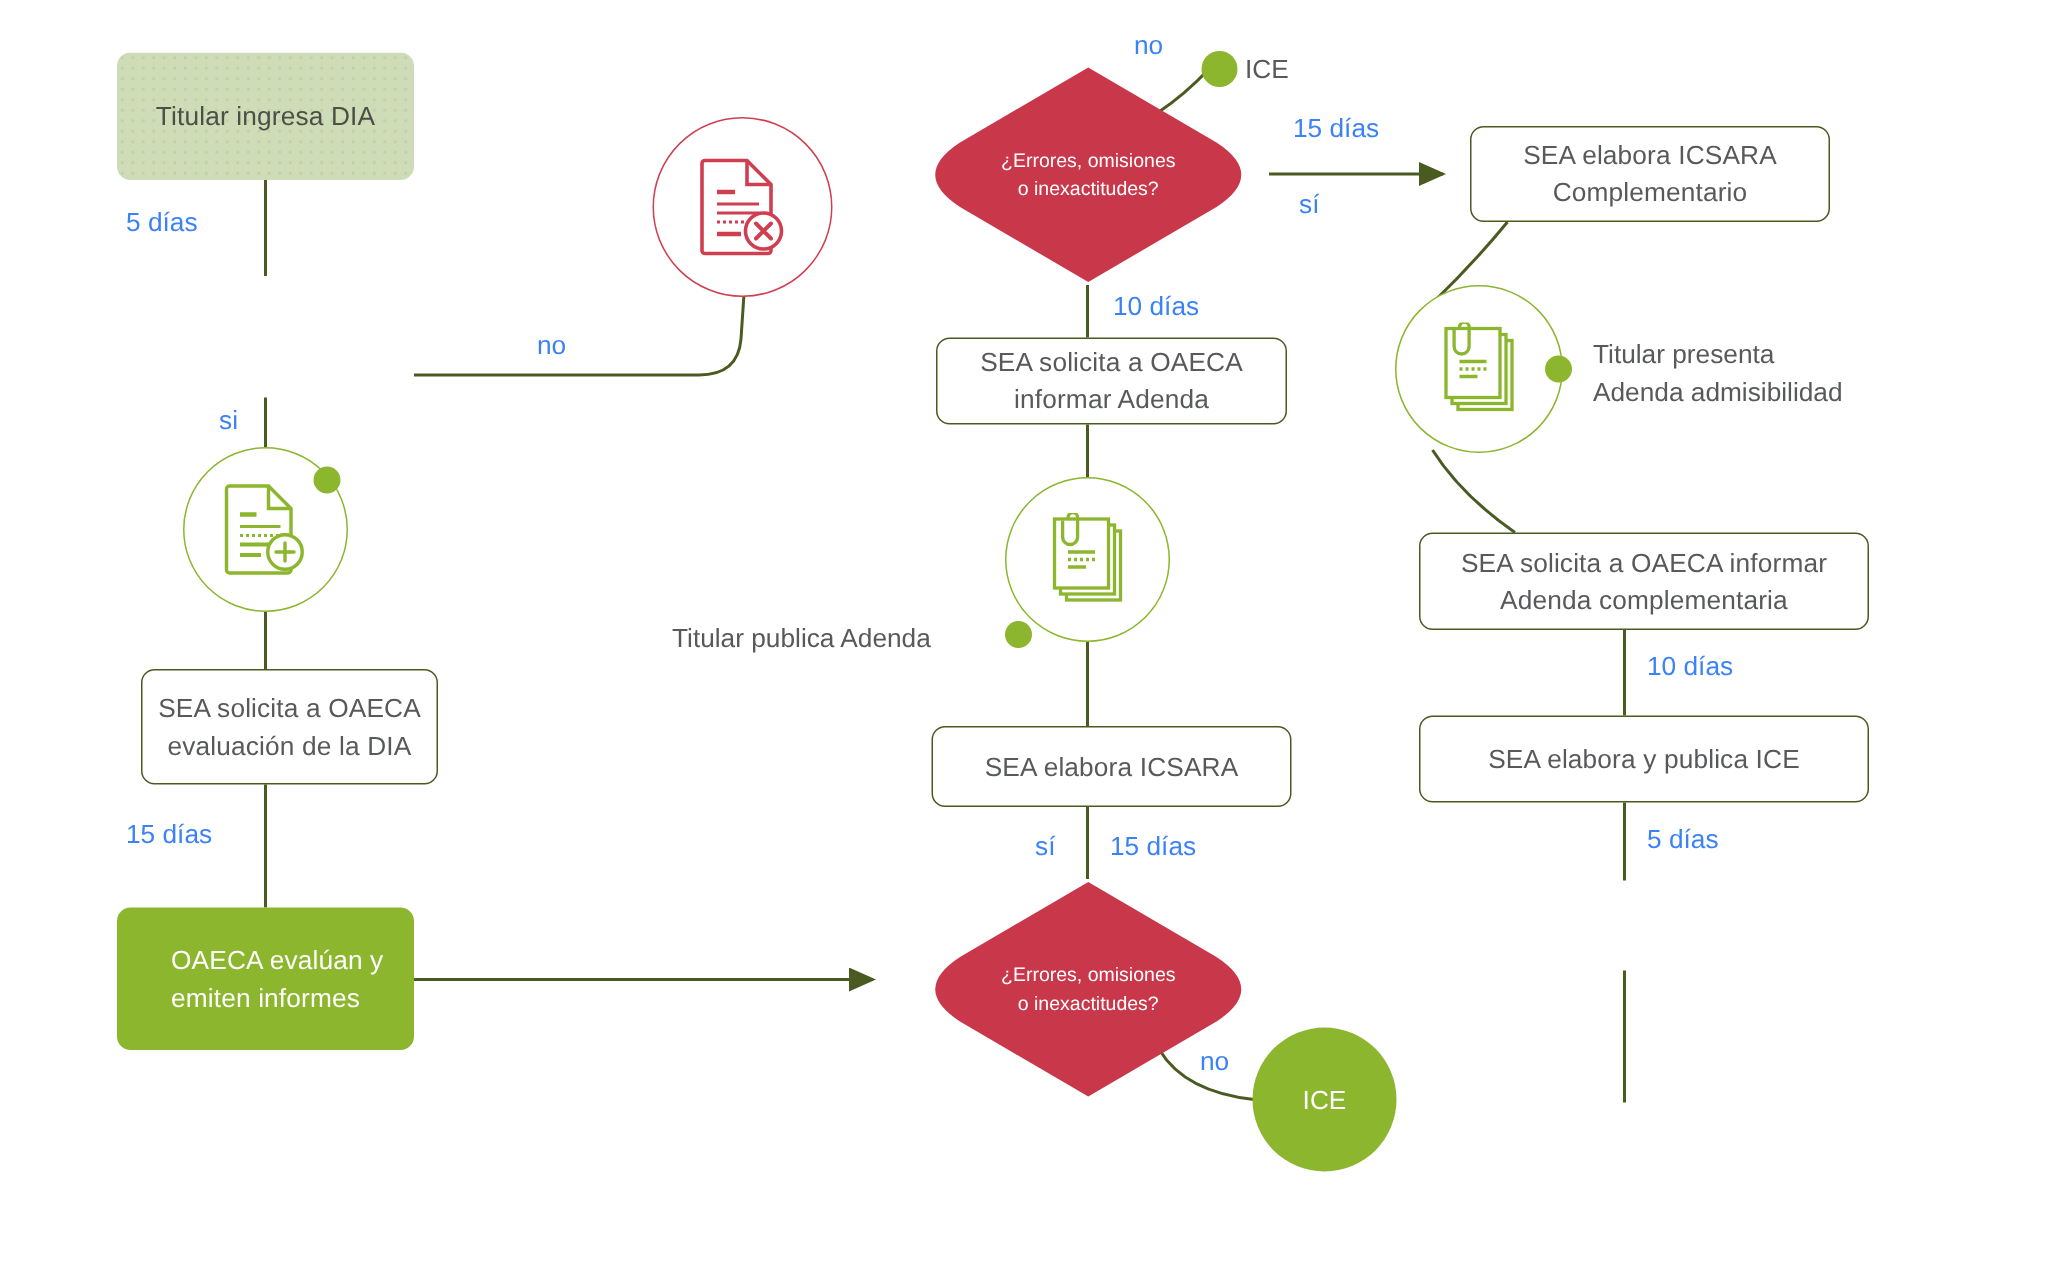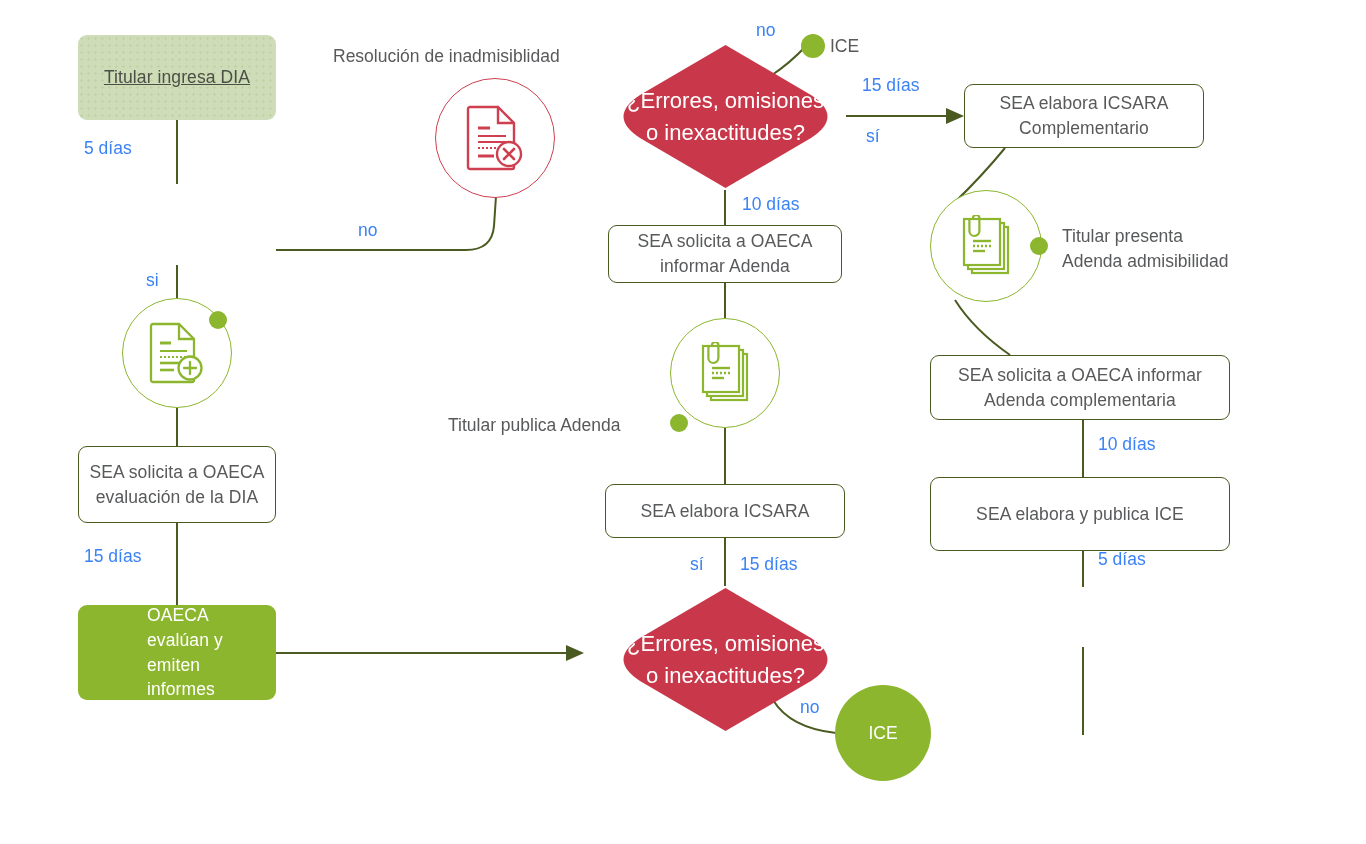--- a/index.html
+++ b/index.html
@@ -34,56 +34,57 @@
     letter-spacing: .1px;
     z-index: 3;
   }
   .node .txt { display: block; padding: 0 10px; }
 
   .node.plain {
     background: #ffffff;
     border: 1.6px solid #4a5b22;
     color: #58595b;
     font-size: 17.5px;
+    margin-left: 16px;
   }
   .node.start {
     background: #cfdcb8;
     border: none;
     color: #4c4f46;
     font-size: 17.5px;
     background-image:
       radial-gradient(#c2d2a6 1px, transparent 1.1px);
     background-size: 7px 7px;
   }
   .node.solidgreen {
     background: #8cb62e;
     border: none;
     color: #ffffff;
     font-size: 17.5px;
     text-align: left;
     justify-content: flex-start;
   }
-  .node.solidgreen .txt { padding-left: 36px; margin-left: 33px; }
+  .node.solidgreen .txt { padding-left: 36px; }
 
   
   .diamond {
     position: absolute;
     display: flex;
     align-items: center;
     justify-content: center;
     z-index: 3;
   }
   .diamond .dshape {
     position: absolute;
     left: 0; top: 0; width: 100%; height: 100%;
   }
   .diamond .dlabel {
     position: relative;
     color: #ffffff;
-    font-size: 22px;
+    font-size: 13px;
     line-height: 1.42;
     text-align: center;
     z-index: 2;
     pointer-events: none;
   }
 
   
   .iconcircle {
     position: absolute;
     border-radius: 50%;
@@ -168,21 +169,21 @@
       <path d="M955,300 Q974,330 1010,355"></path>
 
       <line x1="1083" y1="420" x2="1083" y2="477"></line>
 
       <line x1="1083" y1="535" x2="1083" y2="587"></line>
 
       <line x1="1083" y1="647" x2="1083" y2="735"></line>
     </g>
   </svg>
 
-  <div class="node start" style="left:78px; top:35px; width:198px; height:85px;text-decoration:underline;">
+  <div class="node start" style="left:78px; top:35px; width:198px; height:85px;">
     <span class="txt">Titular ingresa DIA</span>
   </div>
 
   <div class="lbl muted" style="left:84px; top:136px;">5 días</div>
 
 
   <div class="lbl muted" style="left:146px; top:268px;">si</div>
 
   <div class="lbl muted" style="left:358px; top:218px;">no</div>
 
@@ -192,21 +193,20 @@
       <path d="M34 3 v16 h16" fill="none" stroke="#cf3f50" stroke-width="2.4"></path>
       <line x1="14" y1="24" x2="26" y2="24" stroke="#cf3f50" stroke-width="3"></line>
       <line x1="14" y1="32" x2="42" y2="32" stroke="#cf3f50" stroke-width="2"></line>
       <line x1="14" y1="38" x2="42" y2="38" stroke="#cf3f50" stroke-width="2"></line>
       <line x1="14" y1="44" x2="42" y2="44" stroke="#cf3f50" stroke-width="2" stroke-dasharray="2 2"></line>
       <line x1="14" y1="52" x2="30" y2="52" stroke="#cf3f50" stroke-width="3"></line>
       <circle cx="45" cy="50" r="12" fill="#ffffff" stroke="#cf3f50" stroke-width="2.4"></circle>
       <path d="M40 45 L50 55 M50 45 L40 55" stroke="#cf3f50" stroke-width="2.6" stroke-linecap="round"></path>
     </svg>
   </div>
-  <div class="lbl dark" style="left:333px; top:44px;">Resolución de inadmisiblidad</div>
 
   <div class="iconcircle green" style="left:122px; top:298px; width:110px; height:110px;">
     <svg width="58" height="64" viewBox="0 0 58 64" xmlns="http://www.w3.org/2000/svg">
       <path d="M5 3 h26 l15 15 v41 a2 2 0 0 1 -2 2 h-39 a2 2 0 0 1 -2 -2 v-54 a2 2 0 0 1 2 -2 z" fill="#ffffff" stroke="#8cb62e" stroke-width="2.3"></path>
       <path d="M31 3 v15 h15" fill="none" stroke="#8cb62e" stroke-width="2.3"></path>
       <line x1="12" y1="22" x2="23" y2="22" stroke="#8cb62e" stroke-width="3"></line>
       <line x1="12" y1="30" x2="39" y2="30" stroke="#8cb62e" stroke-width="2"></line>
       <line x1="12" y1="36" x2="39" y2="36" stroke="#8cb62e" stroke-width="2" stroke-dasharray="2 2"></line>
       <line x1="12" y1="42" x2="34" y2="42" stroke="#8cb62e" stroke-width="2.6"></line>
       <line x1="12" y1="49" x2="26" y2="49" stroke="#8cb62e" stroke-width="2.6"></line>
@@ -305,21 +305,21 @@
   <div class="lbl dark" style="left:1062px; top:224px;">Titular presenta
 Adenda admisibilidad</div>
 
   <div class="node plain" style="left:930px; top:355px; width:300px; height:65px;">
     <span class="txt" style="white-space:pre-line; text-align:center;">SEA solicita a OAECA informar
 Adenda complementaria</span>
   </div>
 
   <div class="lbl muted" style="left:1098px; top:432px;">10 días</div>
 
-  <div class="node plain" style="left:930px; top:477px; width:300px; height:74px;">
+  <div class="node plain" style="left:930px; top:477px; width:300px; height:58px;">
     <span class="txt">SEA elabora y publica ICE</span>
   </div>
 
   <div class="lbl muted" style="left:1098px; top:547px;">5 días</div>
 
 
 
 </div>
 
 </body></html>

